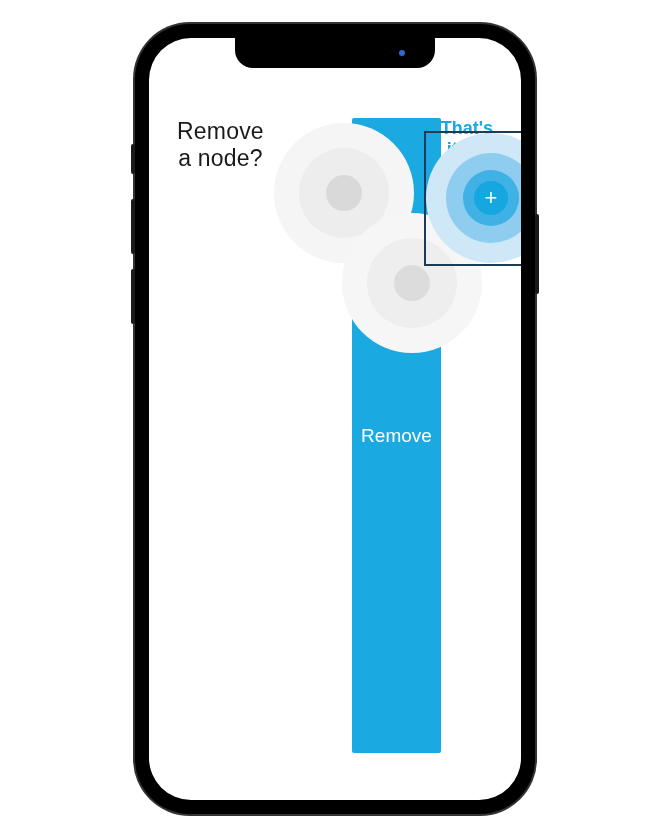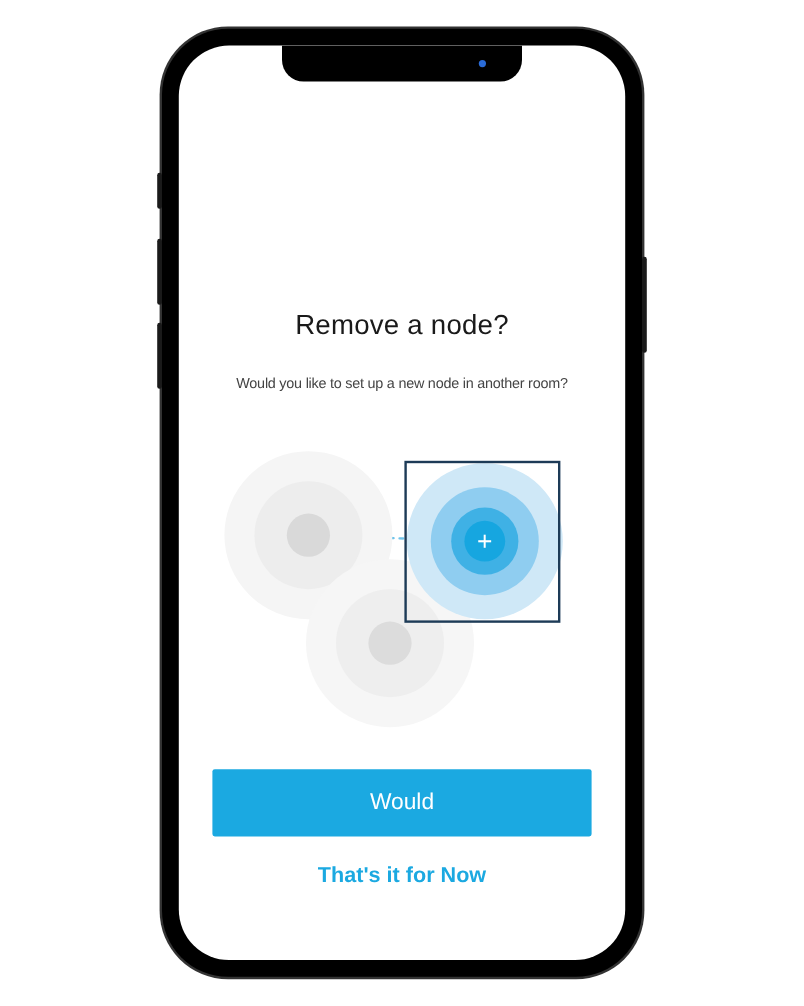--- a/index.html
+++ b/index.html
@@ -65,24 +65,24 @@
       padding-right: 30px;
     }
     .notch-dot {
       width: 6px;
       height: 6px;
       background: #2a6bd6;
       border-radius: 50%;
     }
 
     .content {
-      padding: 80px 28px 60px;
+      padding: 80px 28px 25px;
       height: 100%;
       display: flex;
-      flex-direction: column;
+      flex-direction: row;
       justify-content: flex-end;
     }
 
     .title {
       text-align: center;
       font-size: 23px;
       font-weight: 400;
       color: #1a1a1a;
       margin-bottom: 28px;
       letter-spacing: 0.2px;
@@ -184,21 +184,20 @@
 
   <div class="screen">
     <div class="notch">
       <div class="notch-dot"></div>
     </div>
 
     <div class="content">
 
       <h1 class="title">Remove a node?</h1>
 
-      <p class="subtitle">Would you like to set up a new node in another room?</p>
 
       <div class="diagram">
 
         <svg class="connectors" viewBox="0 0 316 235">
           <line x1="84" y1="75" x2="220" y2="80" stroke="#6ec3ea" stroke-width="2" stroke-dasharray="3 5" stroke-linecap="round"></line>
           <line x1="150" y1="160" x2="222" y2="85" stroke="#d7d7d7" stroke-width="2" stroke-dasharray="3 5" stroke-linecap="round"></line>
         </svg>
 
         <div class="node node-gray-1">
           <div class="ring-outer"></div>
@@ -217,19 +216,19 @@
           <div class="ring-mid"></div>
           <div class="ring-inner"></div>
           <div class="core">
             <span class="plus">+</span>
           </div>
         </div>
 
         <div class="highlight-box"></div>
       </div>
 
-      <button class="primary-btn">Would</button>
+      <button class="primary-btn">Remove</button>
 
       <div class="secondary-link">That's it for Now</div>
 
     </div>
   </div>
 </div>
 
 </body></html>

